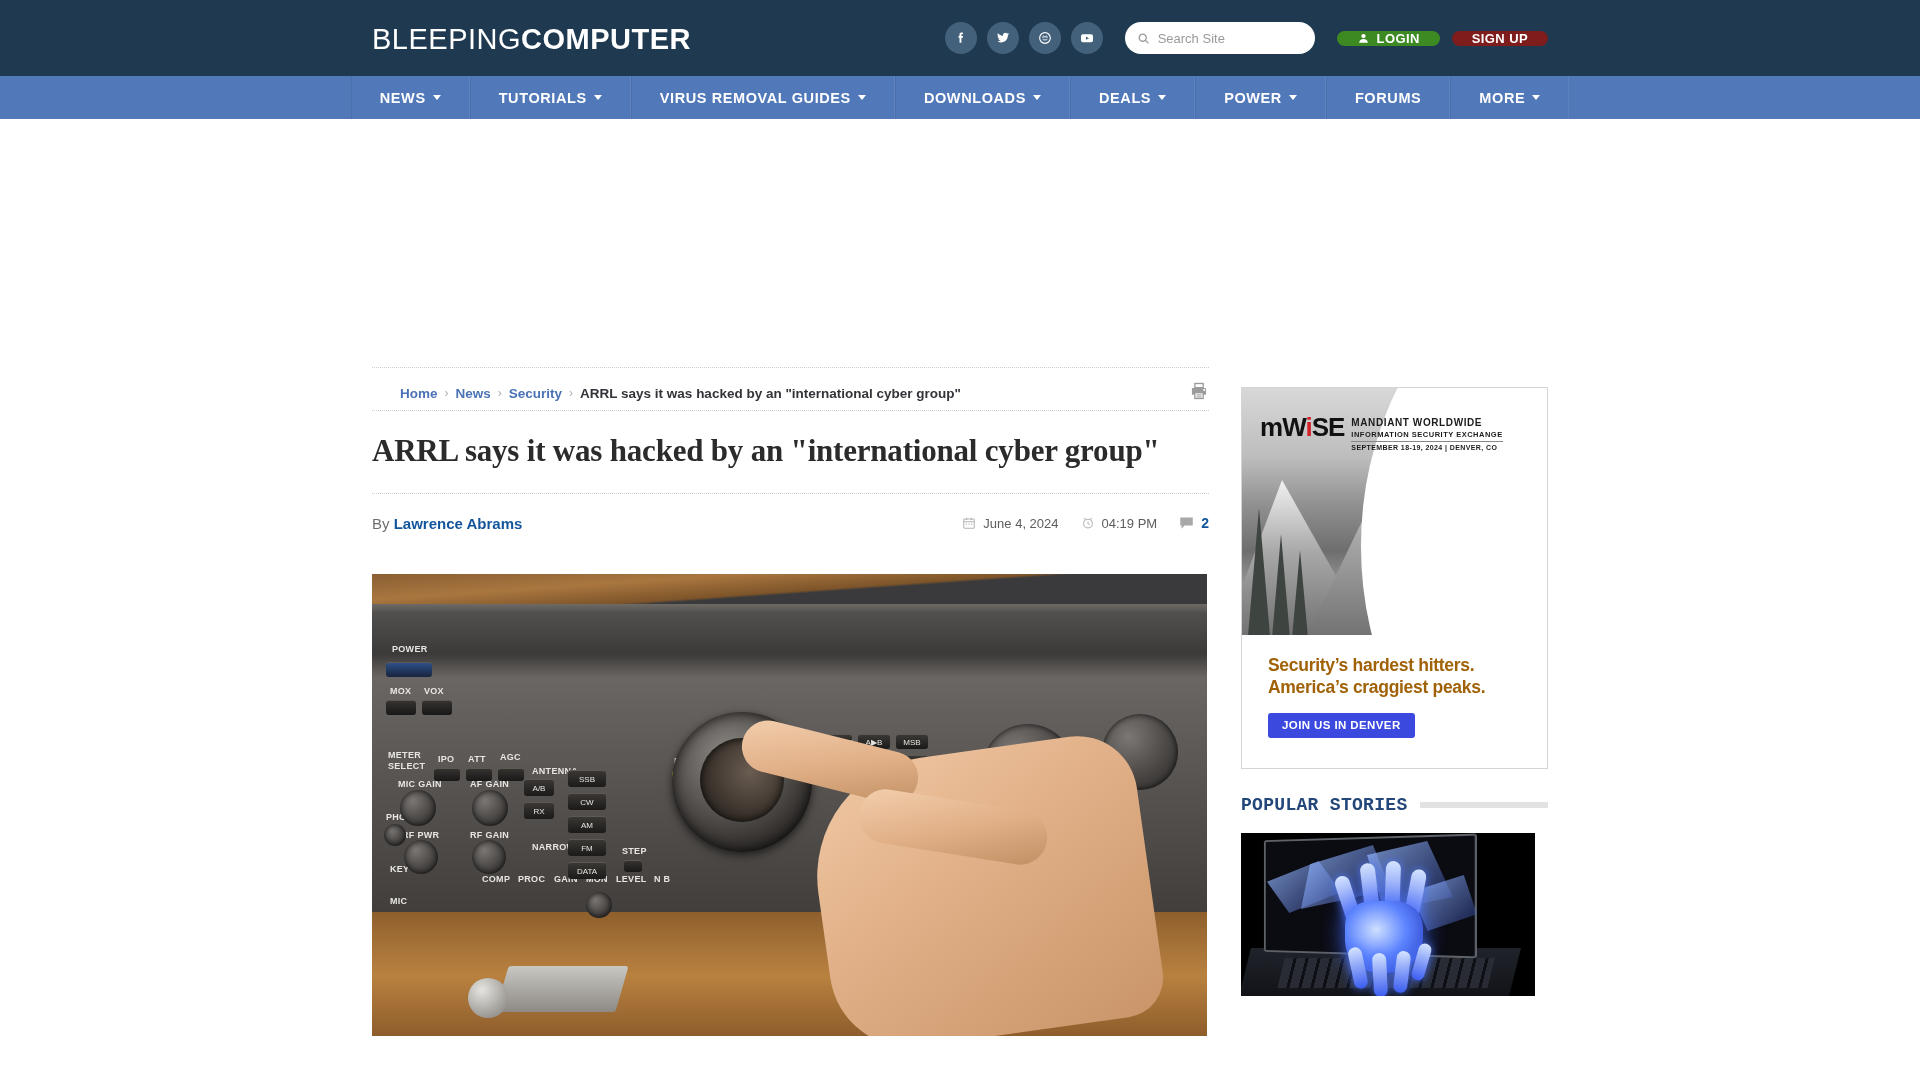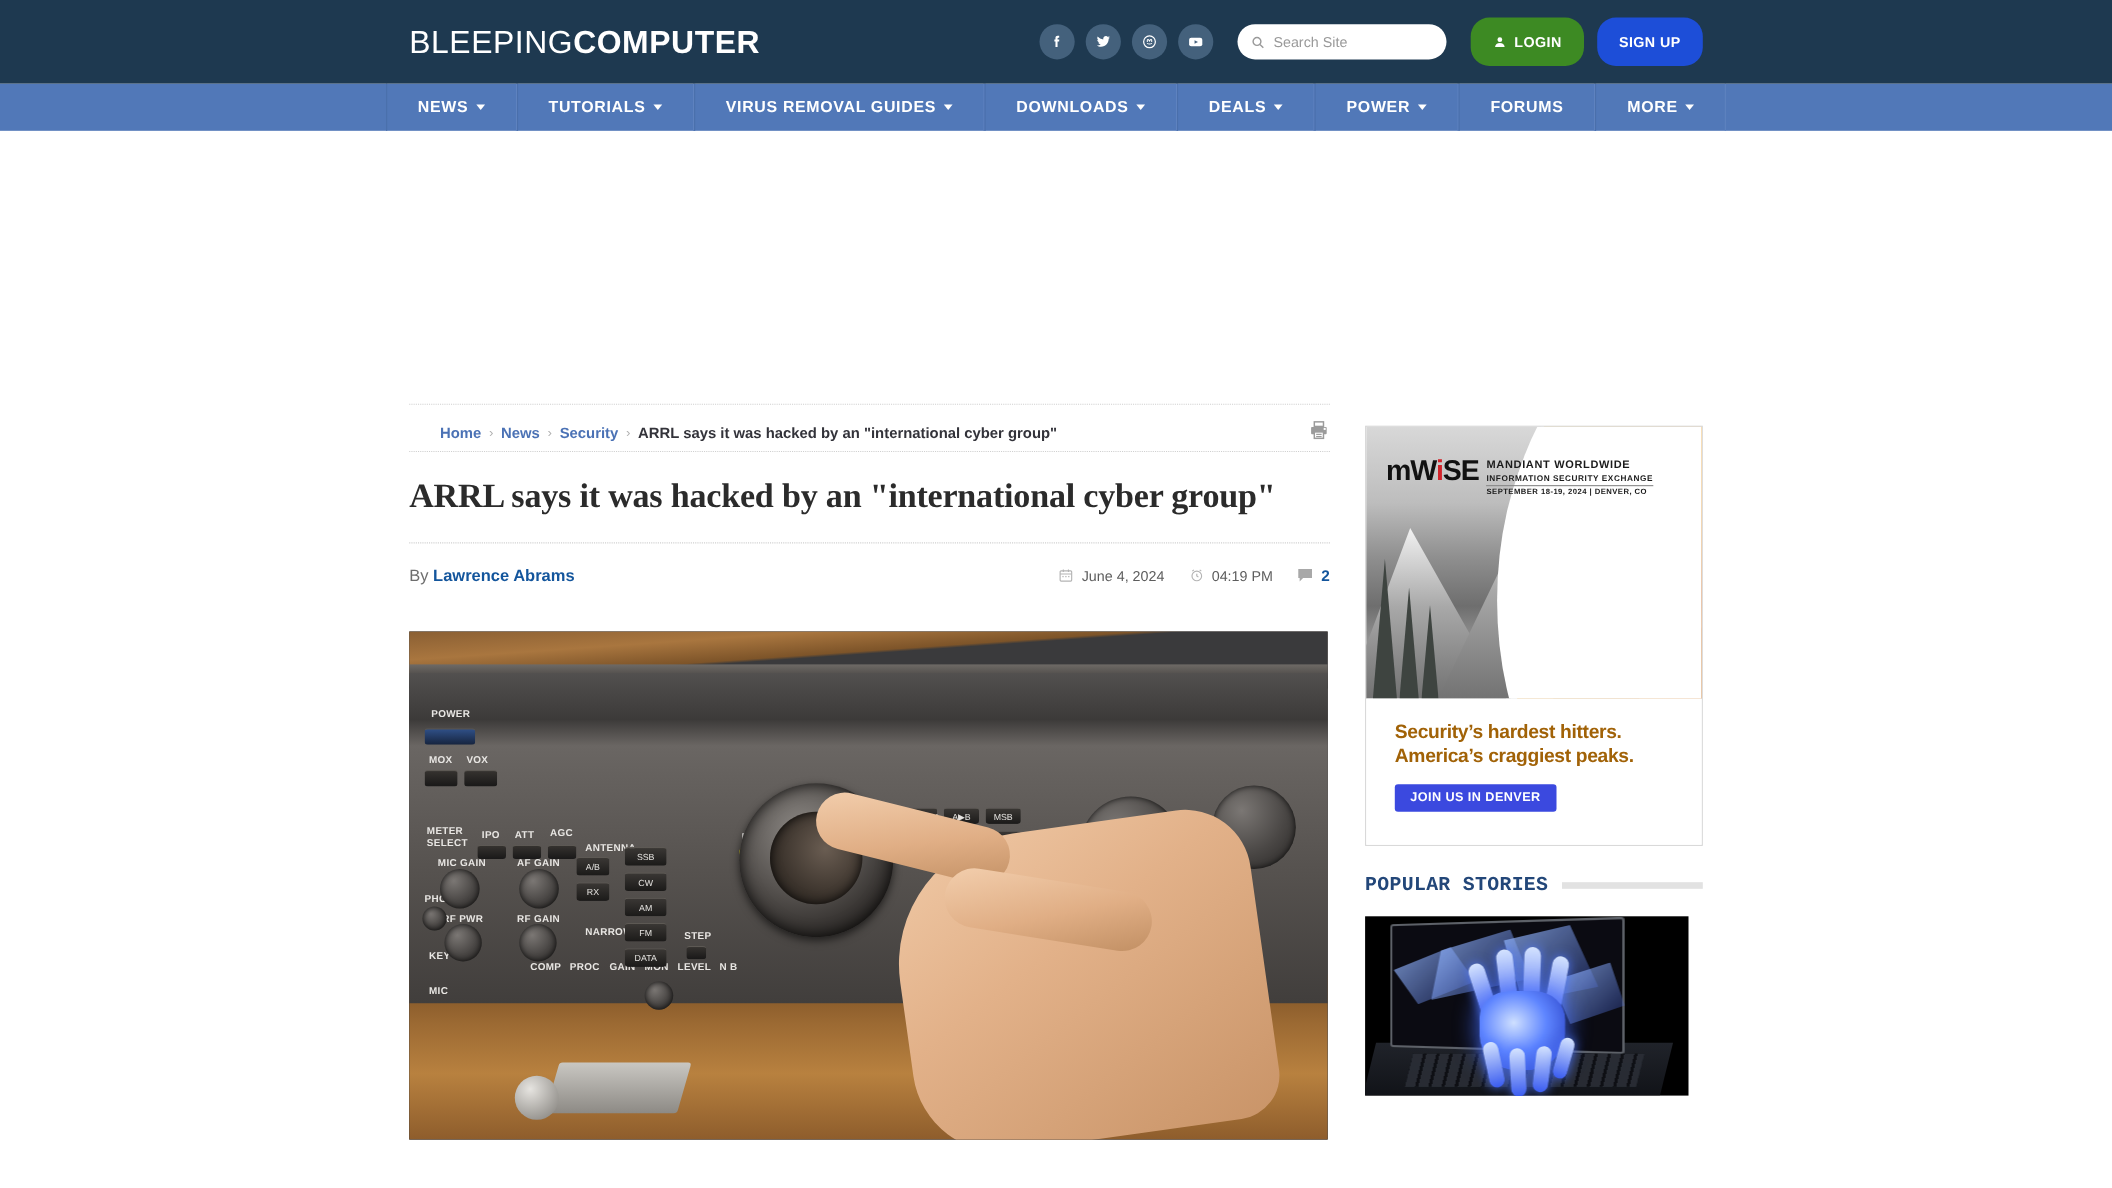--- a/index.html
+++ b/index.html
@@ -71,36 +71,36 @@
     border: none; outline: none;
     font-size: 13px;
     color: #555;
     font-family: "Liberation Sans", sans-serif;
     width: 100%;
     background: transparent;
   }
   .search-box input::placeholder { color: #9a9a9a; }
 
   .btn-login, .btn-signup {
-    height: 44px;
+    height: 15px;
     border-radius: 17px;
     display: flex;
     align-items: center;
     justify-content: center;
     color: #fff;
     font-size: 13px;
     font-weight: 700;
     letter-spacing: 0.4px;
     padding: 0 20px;
     white-space: nowrap;
     border: none;
     font-family: "Liberation Sans", sans-serif;
   }
   .btn-login { background: #3d8a23; margin-right: 12px; gap: 7px; }
-  .btn-signup { background: #1d4ed8; }
+  .btn-signup { background: #7f1d1d; }
 
   
   .nav {
     height: 43px;
     background: #5178b8;
     display: flex;
     justify-content: center;
   }
   .nav-inner {
     display: flex;

